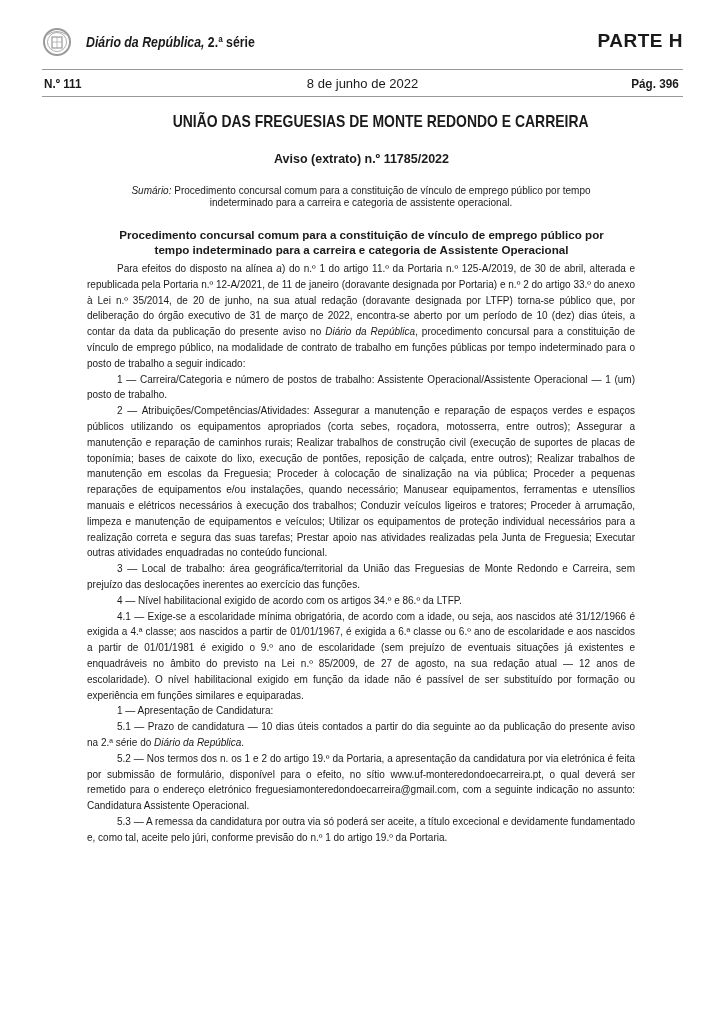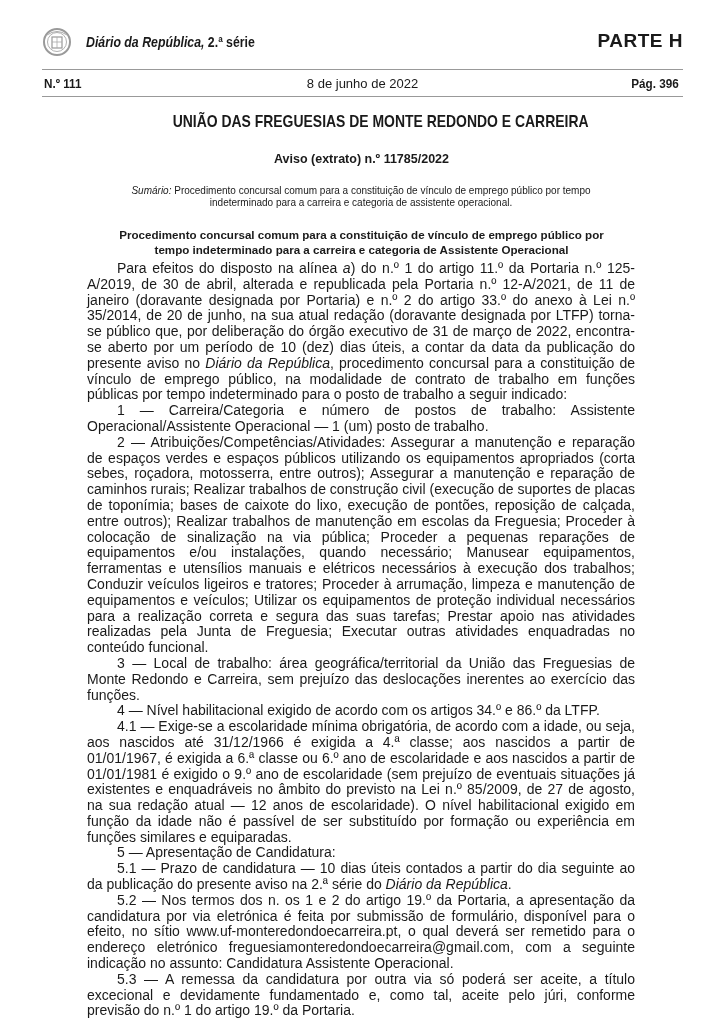--- a/index.html
+++ b/index.html
@@ -15,21 +15,21 @@
   .meta-row { position:absolute; left:42px; top:74px; width:641px; height:20px; font-size:13px; }
   .meta-num { position:absolute; left:2px; top:2px; font-weight:bold; transform:scaleX(0.9); transform-origin:left center; }
   .meta-date { position:absolute; left:0; right:0; top:2px; text-align:center; }
   .meta-page { position:absolute; right:4px; top:2px; font-weight:bold; transform:scaleX(0.9); transform-origin:right center; }
   .entity { position:absolute; left:0; width:723px; top:112px; text-align:center; font-size:17px; font-weight:bold;padding-left:19px; }
   .entity span { display:inline-block; transform:scaleX(0.82); }
   .aviso { position:absolute; left:0; width:723px; top:152px; text-align:center; font-size:12.5px; font-weight:bold; }
   .sumario { position:absolute; left:130px; width:462px; top:185px; text-align:center; font-size:10px; line-height:12px; }
   .sumario em { font-style:italic; }
   .proc-title { position:absolute; left:110px; width:503px; top:227px; text-align:center; font-size:11.6px; font-weight:bold; line-height:15px; }
-  .body-text { position:absolute; left:87px; width:548px; top:261px; font-size:14px; line-height:15.8px; text-align:justify; }
+  .body-text { position:absolute; left:87px; width:548px; top:261px; font-size:10px; line-height:15.8px; text-align:justify; }
   .body-text p { margin:0; text-indent:30px; }
   .body-text em { font-style:italic; }
 </style>
 </head>
 <body>
 
 <div class="header-top">
   <svg class="emblem" viewBox="0 0 30 32">
     <circle cx="15" cy="16" r="13" fill="none" stroke="#9a9a9a" stroke-width="2"></circle>
     <circle cx="15" cy="16" r="9.5" fill="none" stroke="#b0b0b0" stroke-width="1"></circle>
@@ -57,17 +57,17 @@
 
 <div class="proc-title">Procedimento concursal comum para a constituição de vínculo de emprego público por tempo indeterminado para a carreira e categoria de Assistente Operacional</div>
 
 <div class="body-text">
   <p><span>Para efeitos do disposto na alínea </span><em>a</em><span>) do n.º 1 do artigo 11.º da Portaria n.º 125-A/2019, de 30 de abril, alterada e republicada pela Portaria n.º 12-A/2021, de 11 de janeiro (doravante designada por Portaria) e n.º 2 do artigo 33.º do anexo à Lei n.º 35/2014, de 20 de junho, na sua atual redação (doravante designada por LTFP) torna-se público que, por deliberação do órgão executivo de 31 de março de 2022, encontra-se aberto por um período de 10 (dez) dias úteis, a contar da data da publicação do presente aviso no </span><em>Diário da República</em><span>, procedimento concursal para a constituição de vínculo de emprego público, na modalidade de contrato de trabalho em funções públicas por tempo indeterminado para o posto de trabalho a seguir indicado:</span></p>
   <p>1 — Carreira/Categoria e número de postos de trabalho: Assistente Operacional/Assistente Operacional — 1 (um) posto de trabalho.</p>
   <p>2 — Atribuições/Competências/Atividades: Assegurar a manutenção e reparação de espaços verdes e espaços públicos utilizando os equipamentos apropriados (corta sebes, roçadora, motosserra, entre outros); Assegurar a manutenção e reparação de caminhos rurais; Realizar trabalhos de construção civil (execução de suportes de placas de toponímia; bases de caixote do lixo, execução de pontões, reposição de calçada, entre outros); Realizar trabalhos de manutenção em escolas da Freguesia; Proceder à colocação de sinalização na via pública; Proceder a pequenas reparações de equipamentos e/ou instalações, quando necessário; Manusear equipamentos, ferramentas e utensílios manuais e elétricos necessários à execução dos trabalhos; Conduzir veículos ligeiros e tratores; Proceder à arrumação, limpeza e manutenção de equipamentos e veículos; Utilizar os equipamentos de proteção individual necessários para a realização correta e segura das suas tarefas; Prestar apoio nas atividades realizadas pela Junta de Freguesia; Executar outras atividades enquadradas no conteúdo funcional.</p>
   <p>3 — Local de trabalho: área geográfica/territorial da União das Freguesias de Monte Redondo e Carreira, sem prejuízo das deslocações inerentes ao exercício das funções.</p>
   <p>4 — Nível habilitacional exigido de acordo com os artigos 34.º e 86.º da LTFP.</p>
   <p>4.1 — Exige-se a escolaridade mínima obrigatória, de acordo com a idade, ou seja, aos nascidos até 31/12/1966 é exigida a 4.ª classe; aos nascidos a partir de 01/01/1967, é exigida a 6.ª classe ou 6.º ano de escolaridade e aos nascidos a partir de 01/01/1981 é exigido o 9.º ano de escolaridade (sem prejuízo de eventuais situações já existentes e enquadráveis no âmbito do previsto na Lei n.º 85/2009, de 27 de agosto, na sua redação atual — 12 anos de escolaridade). O nível habilitacional exigido em função da idade não é passível de ser substituído por formação ou experiência em funções similares e equiparadas.</p>
-  <p>5 — Apresentação de Candidatura:</p>
+  <p>1 — Apresentação de Candidatura:</p>
   <p><span>5.1 — Prazo de candidatura — 10 dias úteis contados a partir do dia seguinte ao da publicação do presente aviso na 2.ª série do </span><em>Diário da República</em><span>.</span></p>
   <p><span>5.2 — Nos termos dos n. os 1 e 2 do artigo 19.º da Portaria, a apresentação da candidatura por via eletrónica é feita por submissão de formulário, disponível para o efeito, no sítio </span><span>www.uf-monteredondoecarreira.pt</span><span>, o qual deverá ser remetido para o endereço eletrónico </span><span>freguesiamonteredondoecarreira@gmail.com</span><span>, com a seguinte indicação no assunto: Candidatura Assistente Operacional.</span></p>
   <p>5.3 — A remessa da candidatura por outra via só poderá ser aceite, a título excecional e devidamente fundamentado e, como tal, aceite pelo júri, conforme previsão do n.º 1 do artigo 19.º da Portaria.</p>
 </div>
 
 </body></html>

